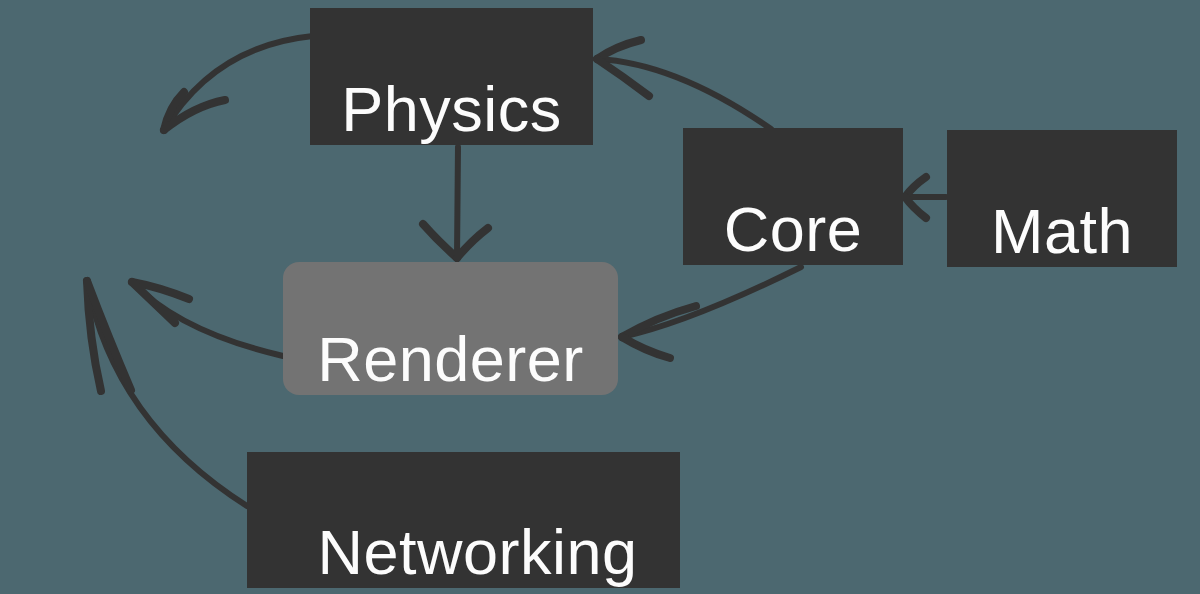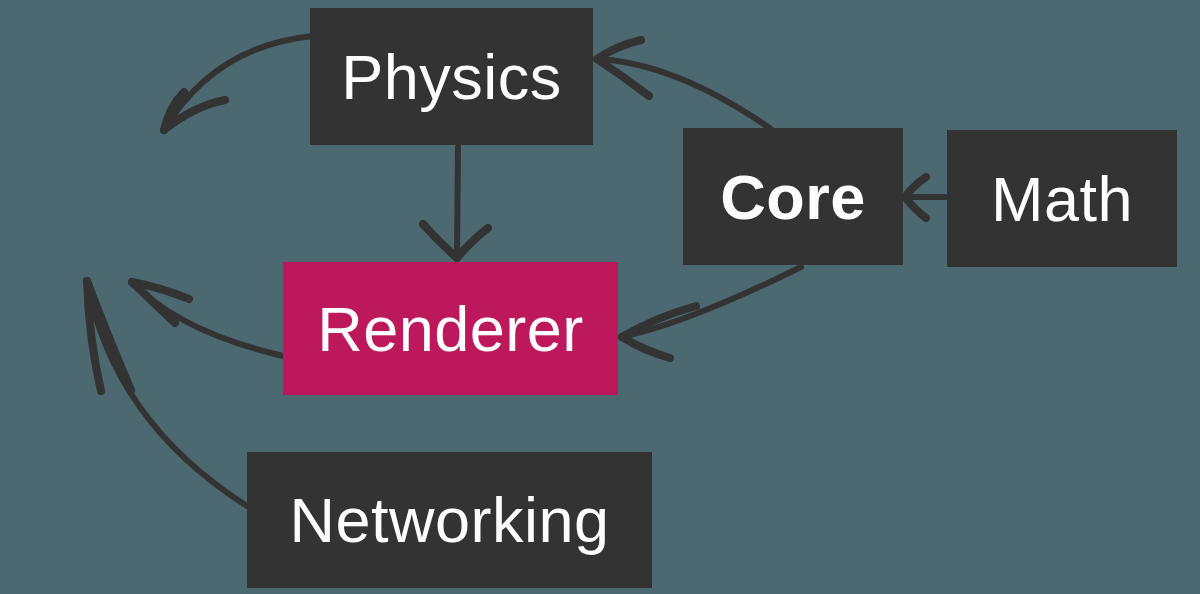--- a/index.html
+++ b/index.html
@@ -32,21 +32,21 @@
     stroke-linecap: round;
   }
   .edges-layer path.shaft { stroke-width: 6; }
   .edges-layer path.barb  { stroke-width: 8; }
   .node {
     position: absolute;
     z-index: 2;
     background: #333333;
     color: #fcfcfc;
     display: flex;
-    align-items: center;
+    align-items: flex-end;
     justify-content: center;
     font-size: 63px;
     letter-spacing: 0.5px;
     user-select: none;
   }
   .node-label {
     white-space: nowrap;
   }
 </style>
 </head>
@@ -97,29 +97,29 @@
       <path class="barb" d="M87,281 Q89,339 101,391" style="stroke: rgb(51, 51, 51);"></path>
       <path class="barb" d="M87,281 Q109,339 131,390" style="stroke: rgb(51, 51, 51);"></path>
     </g>
   </svg>
 
   <div class="node" style="left: 310px; top: 8px; width: 283px; height: 137px; background: rgb(51, 51, 51); color: rgb(252, 252, 252);">
     <span class="node-label">Physics</span>
   </div>
 
 
-  <div class="node" style="left: 683px; top: 128px; width: 220px; height: 137px; background: rgb(51, 51, 51); color: rgb(252, 252, 252); font-weight: bold;">
+  <div class="node" style="left: 683px; top: 128px; width: 220px; height: 137px; background: rgb(51, 51, 51); color: rgb(252, 252, 252);">
     <span class="node-label">Core</span>
   </div>
 
   <div class="node" style="left: 947px; top: 130px; width: 230px; height: 137px; background: rgb(51, 51, 51); color: rgb(252, 252, 252);">
     <span class="node-label">Math</span>
   </div>
 
-  <div class="node" style="left: 283px; top: 262px; width: 335px; height: 133px; background: #be185d; color: rgb(252, 252, 252);">
+  <div class="node" style="left: 283px; top: 262px; width: 335px; height: 133px; background: #737373; color: rgb(252, 252, 252); border-radius: 16px;">
     <span class="node-label">Renderer</span>
   </div>
 
-  <div class="node" style="left: 247px; top: 452px; width: 405px; height: 136px; background: rgb(51, 51, 51); color: rgb(252, 252, 252);">
+  <div class="node" style="left: 247px; top: 452px; width: 405px; height: 136px; background: rgb(51, 51, 51); color: rgb(252, 252, 252); padding-left: 28px;">
     <span class="node-label">Networking</span>
   </div>
 
 </div>
 
 </body></html>

